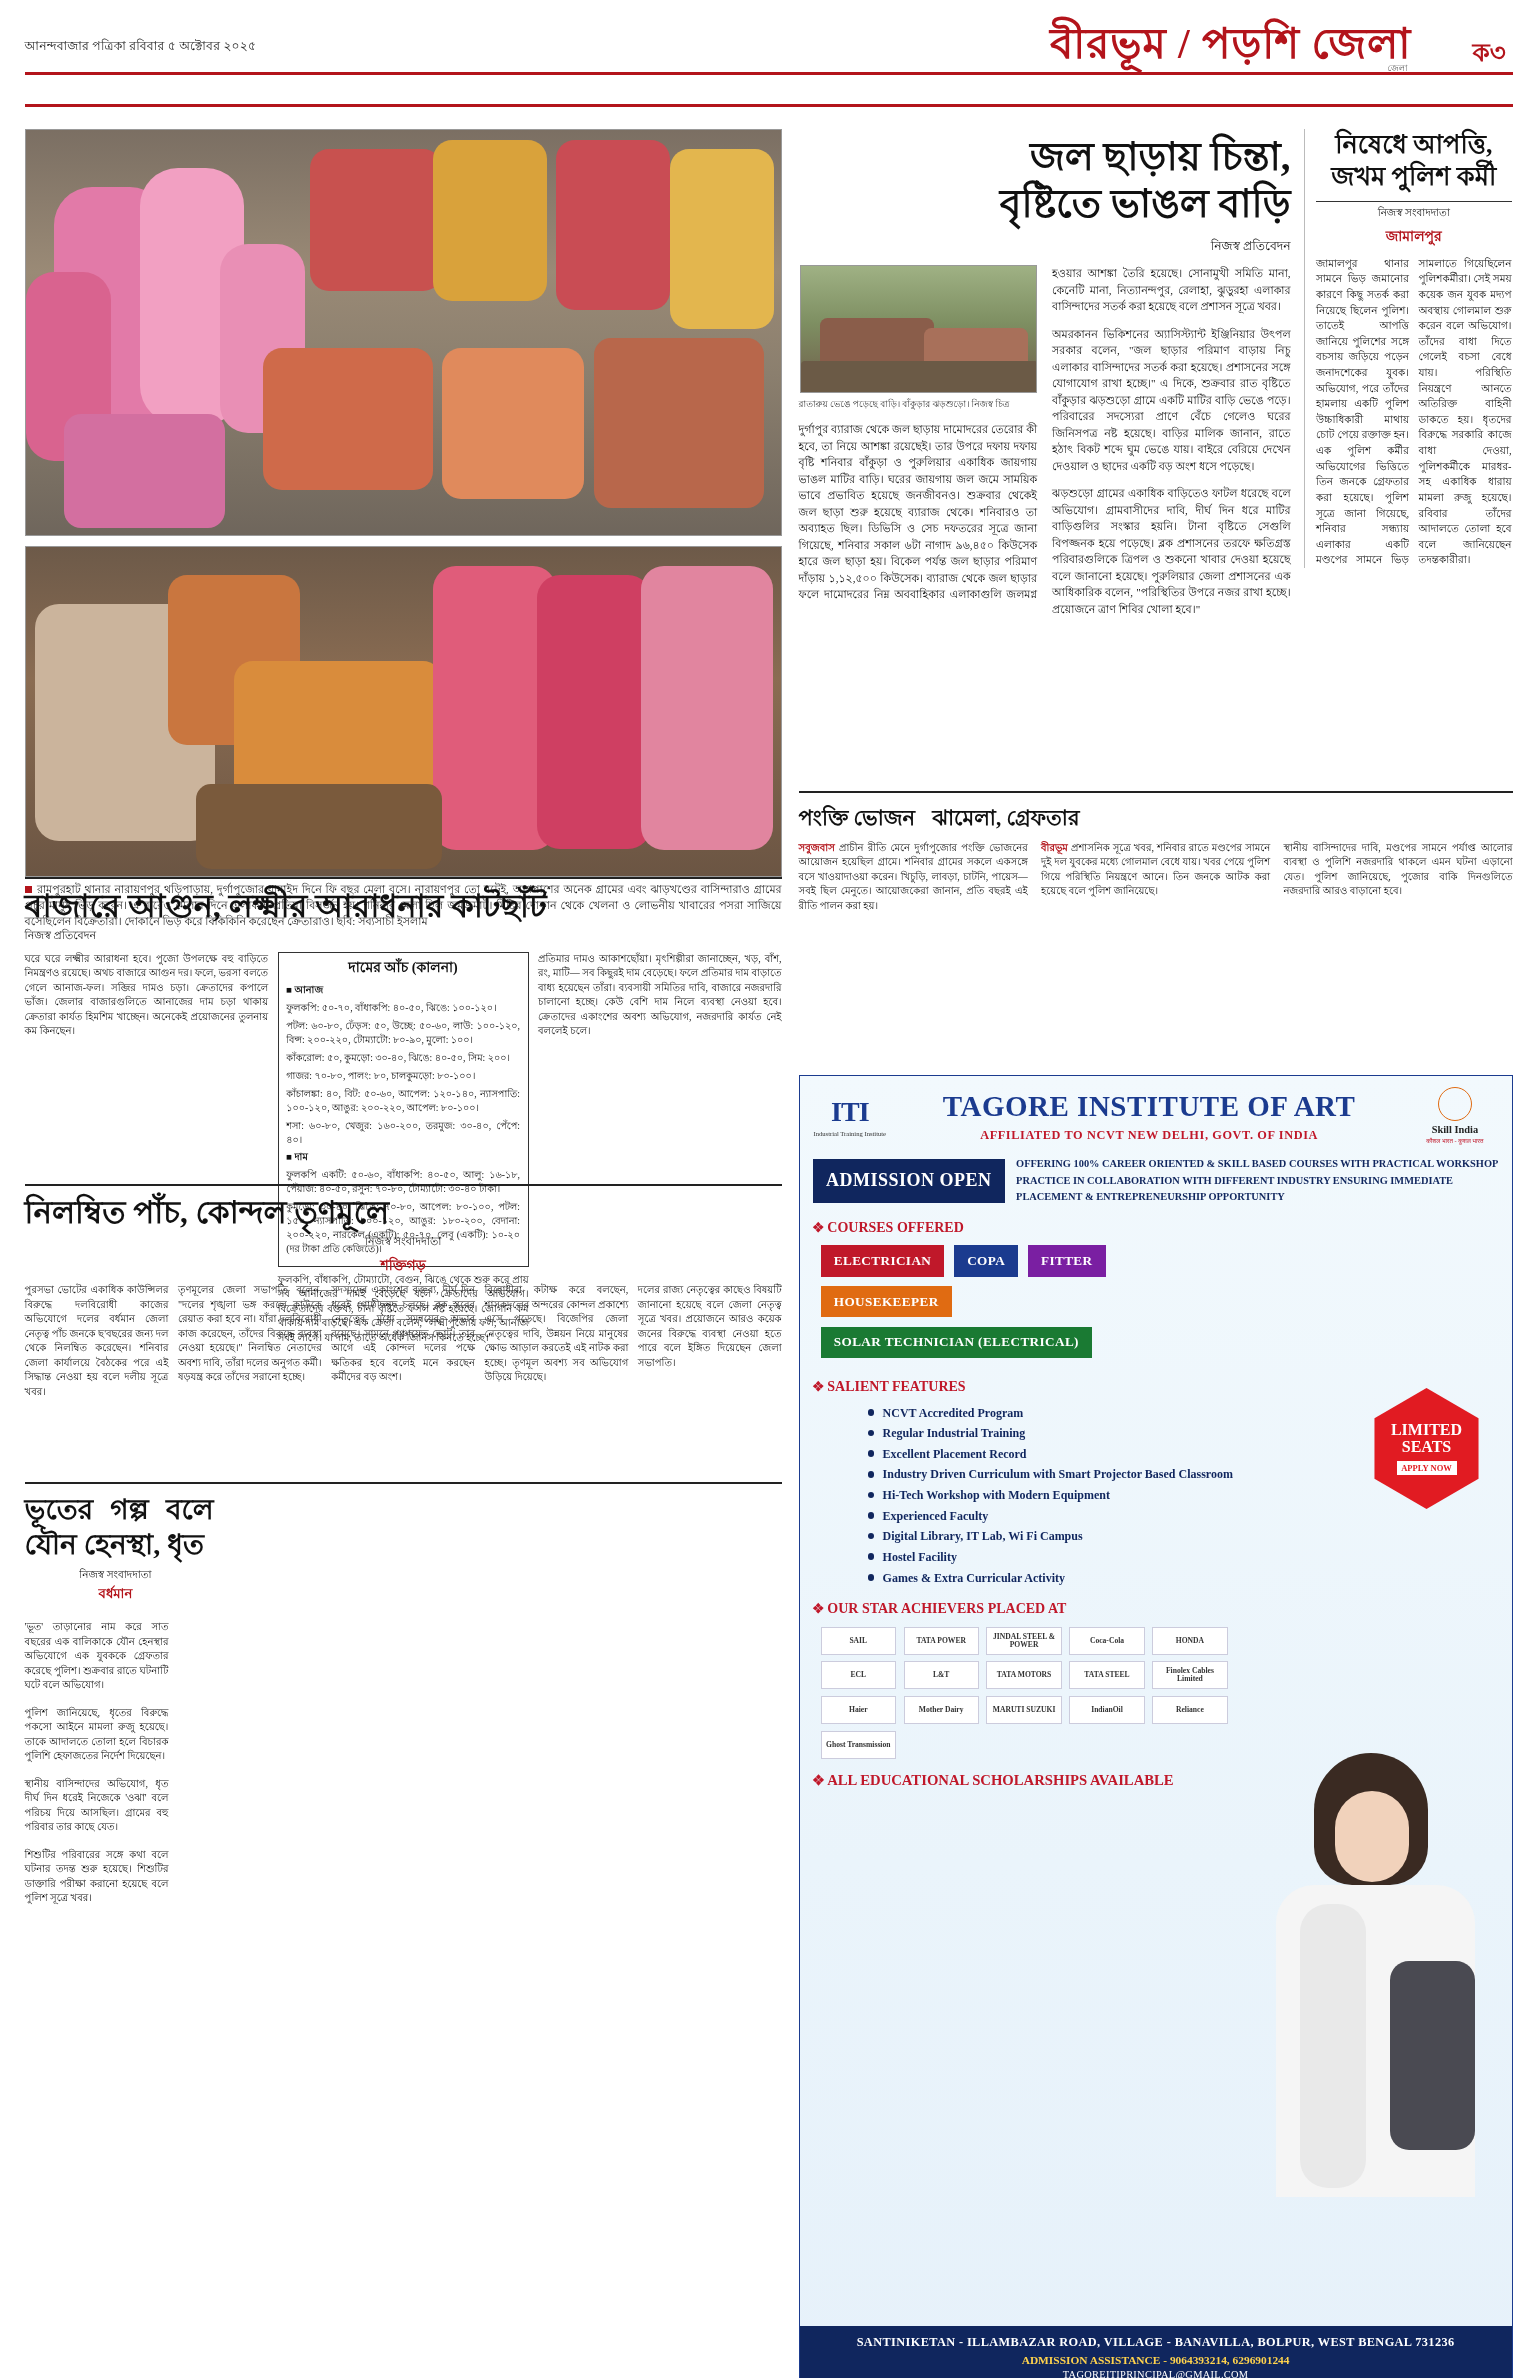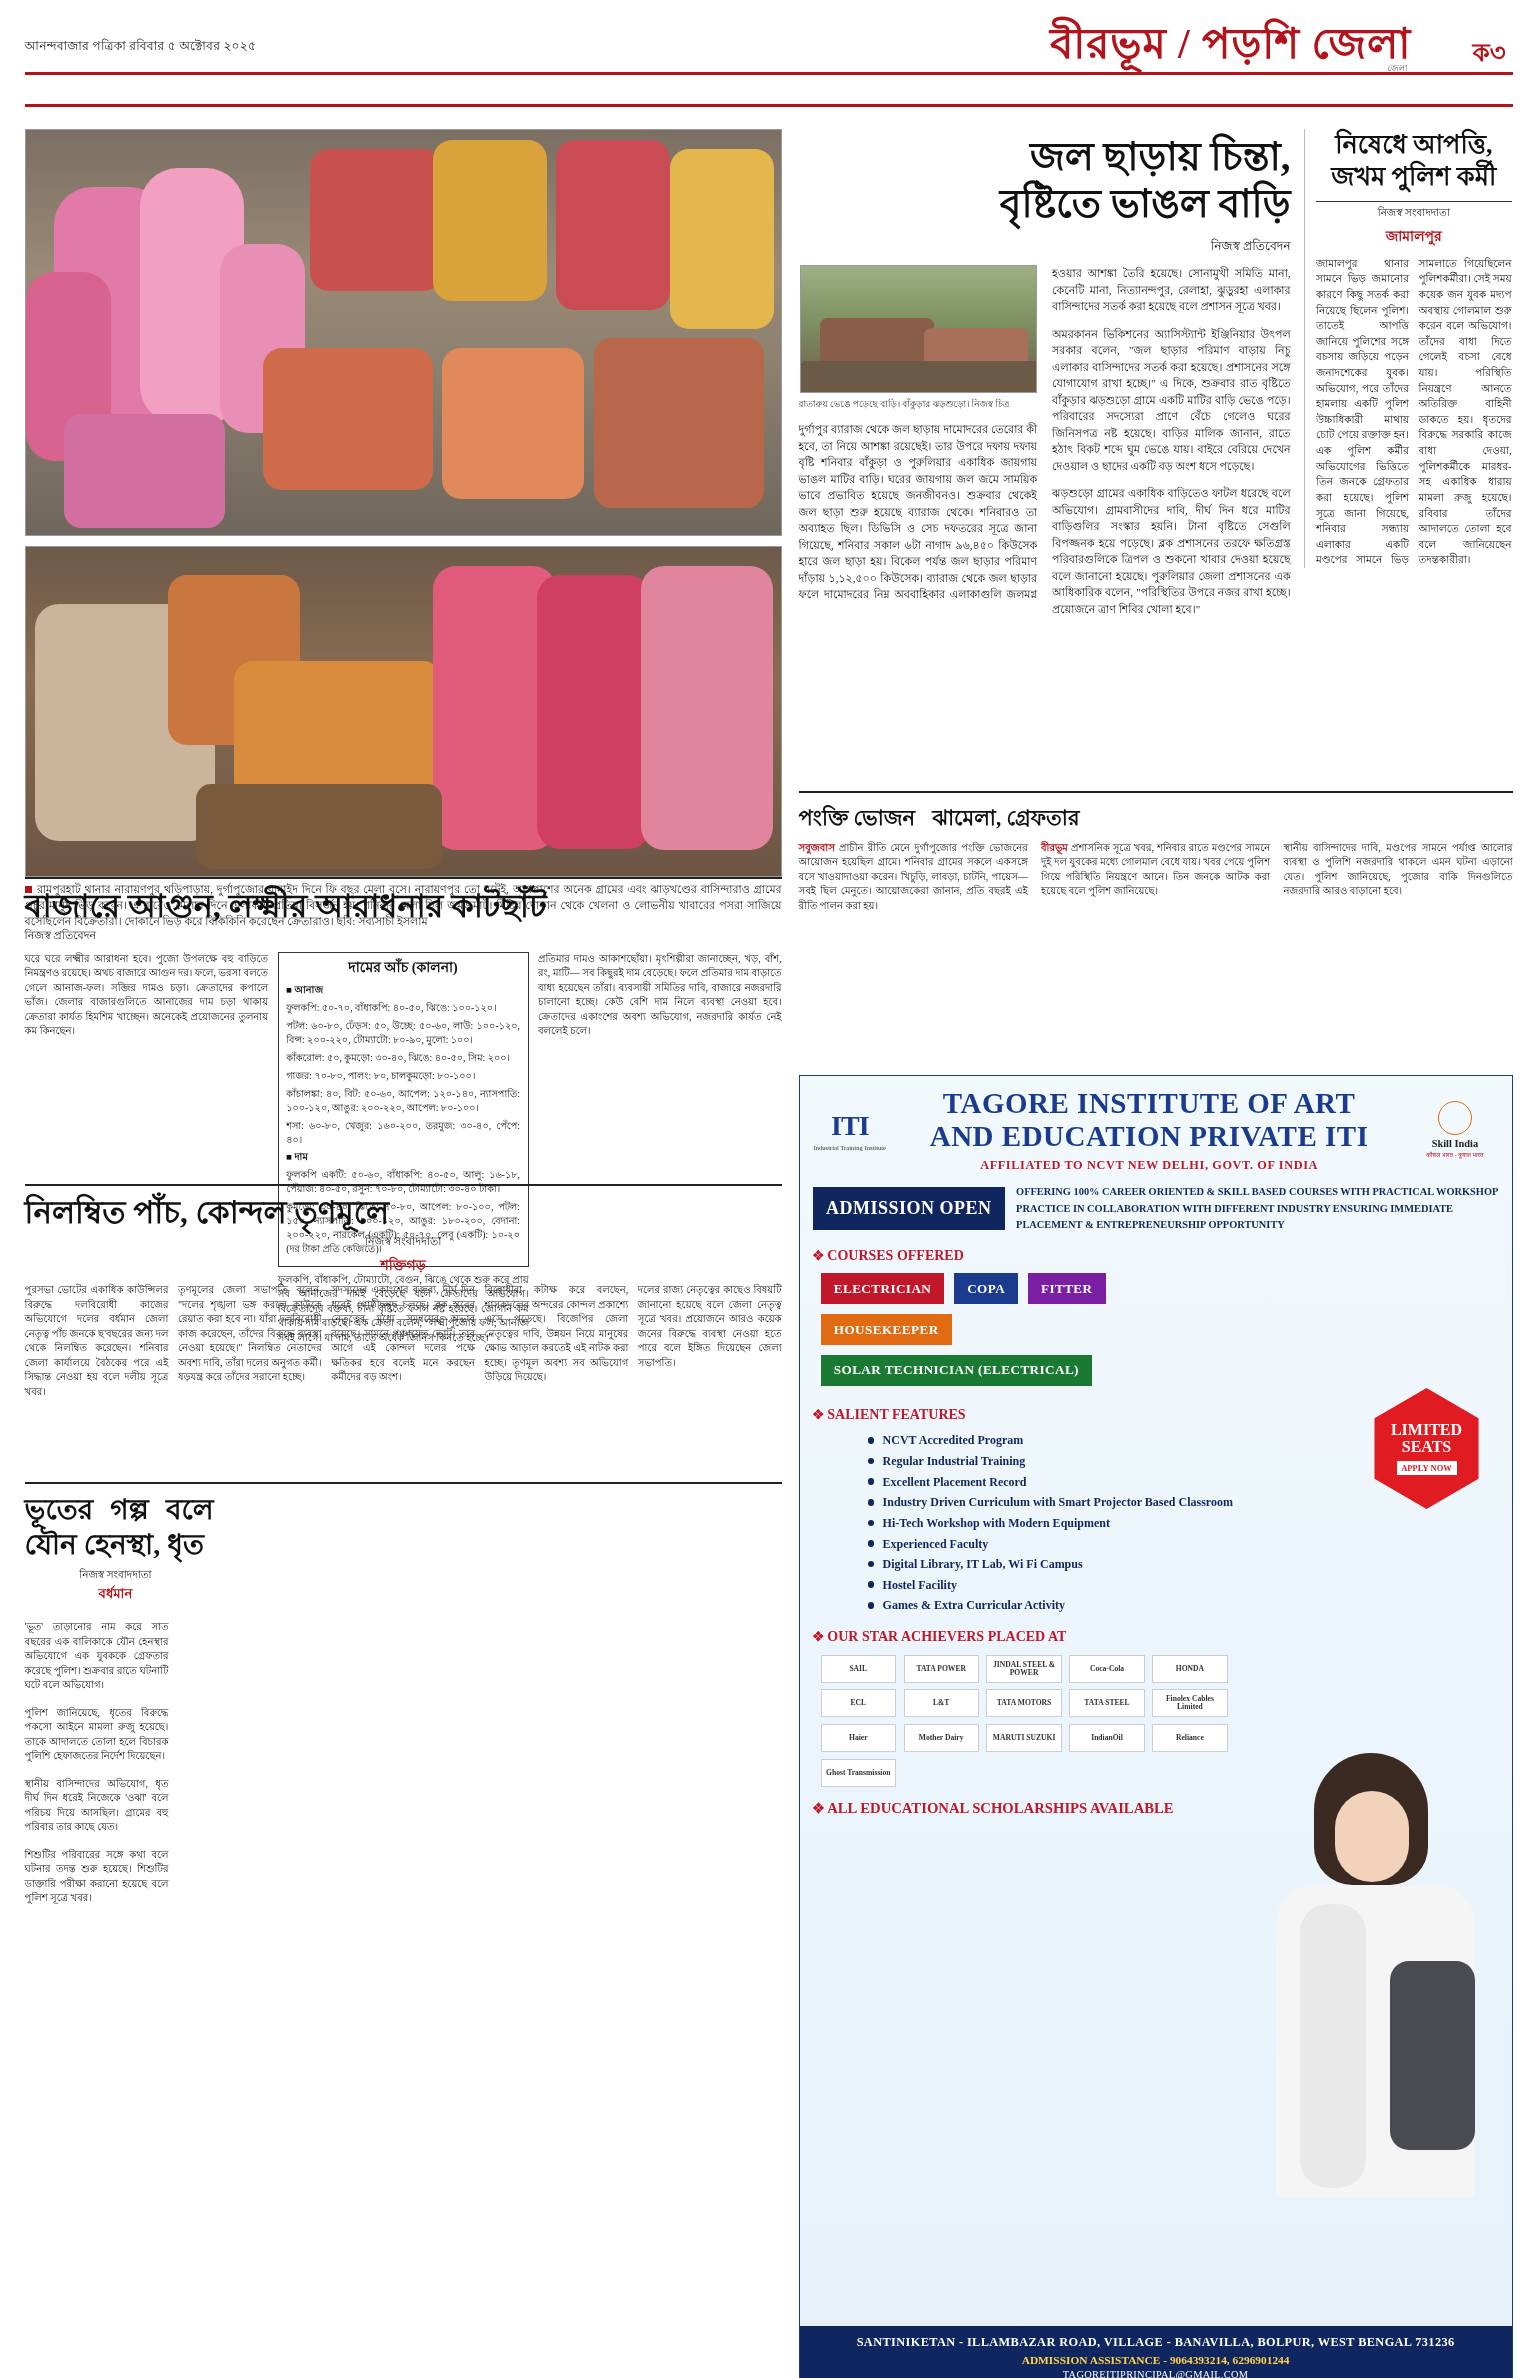--- a/index.html
+++ b/index.html
@@ -261,21 +261,20 @@
     </div>
 
     <div class="ad">
       <div class="ad-top">
         <div class="iti-logo">
           <div class="mark">ITI</div>
           <div class="sub">Industrial Training Institute</div>
         </div>
         <div class="ad-title">
           <div class="t1">TAGORE INSTITUTE OF ART</div>
-          <div class="t1">AND EDUCATION PRIVATE ITI</div>
           <div class="t2">AFFILIATED TO NCVT NEW DELHI,  GOVT. OF INDIA</div>
         </div>
         <div class="skill">
           <div style="width:32px;height:32px;margin:0 auto 2.8px;border:1.9px solid #e06b12;border-radius:50%;"></div>
           <div class="si-mark">Skill India</div>
           <div class="si-sub">कौशल भारत - कुशल भारत</div>
         </div>
       </div>
 
       <div class="ad-band">

